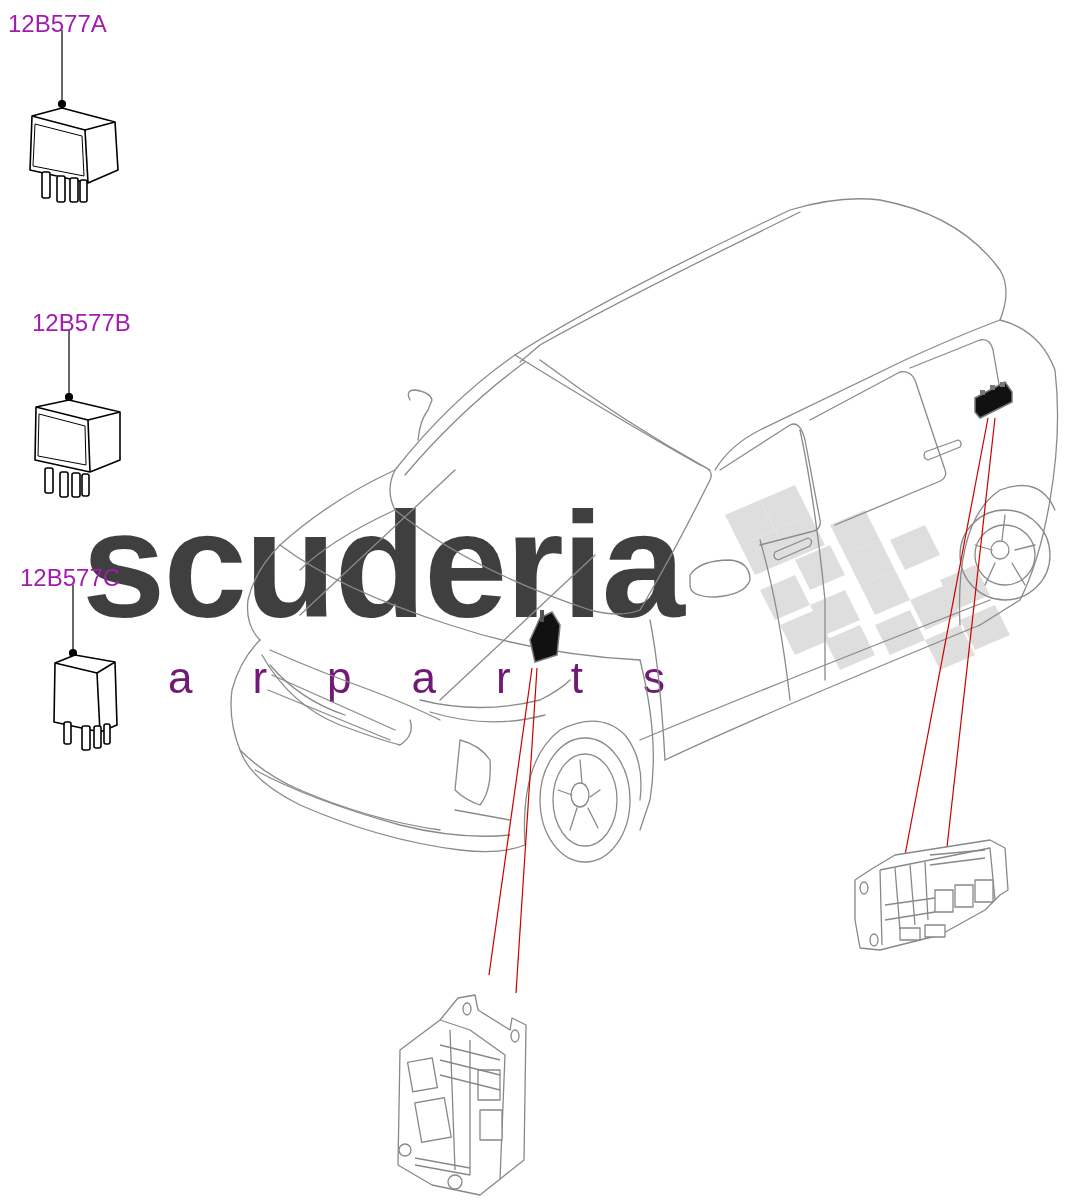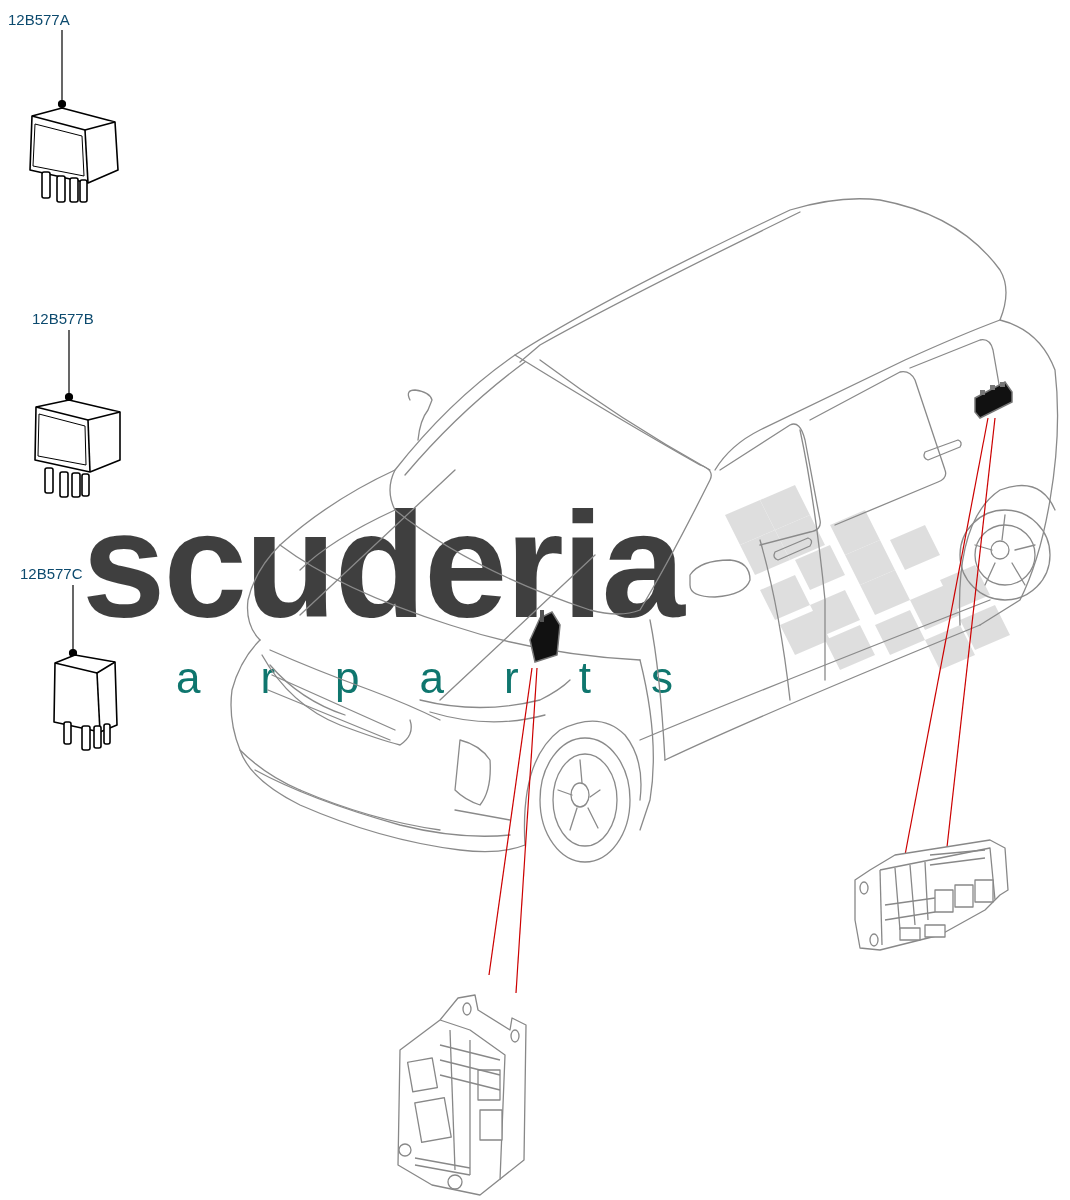--- a/index.html
+++ b/index.html
@@ -1,19 +1,19 @@
 <!DOCTYPE html>
 <html><head>
 <meta charset="utf-8">
 <style>
   html,body{margin:0;padding:0;background:#ffffff;}
   body{width:1070px;height:1200px;position:relative;overflow:hidden;font-family:"Liberation Sans",sans-serif;}
-  .label{position:absolute;color:#0c4a6e;font-size:15px;font-family:"Liberation Sans",sans-serif;letter-spacing:0;line-height:1;cursor:pointer;}
+  .label{position:absolute;color:#a21caf;font-size:24px;font-family:"Liberation Sans",sans-serif;letter-spacing:0;line-height:1;cursor:pointer;}
   .wm-main{position:absolute;left:82px;top:490px;font-family:"Liberation Sans",sans-serif;font-weight:bold;font-size:150px;color:#000000;letter-spacing:-2px;line-height:1;opacity:.75;}
-  .wm-sub{position:absolute;left:94px;top:656px;font-family:"Liberation Sans",sans-serif;font-size:44px;color:#0f766e;letter-spacing:60px;line-height:1;}
+  .wm-sub{position:absolute;left:86px;top:656px;font-family:"Liberation Sans",sans-serif;font-size:44px;color:#701a75;letter-spacing:60px;line-height:1;}
   svg{position:absolute;left:0;top:0;}
   .hit{position:absolute;}
 </style>
 </head>
 <body>
 
 <div class="wm-main">scuderia</div>
 <div class="wm-sub">carparts</div>
 
 <svg width="1070" height="1200" viewBox="0 0 1070 1200">

